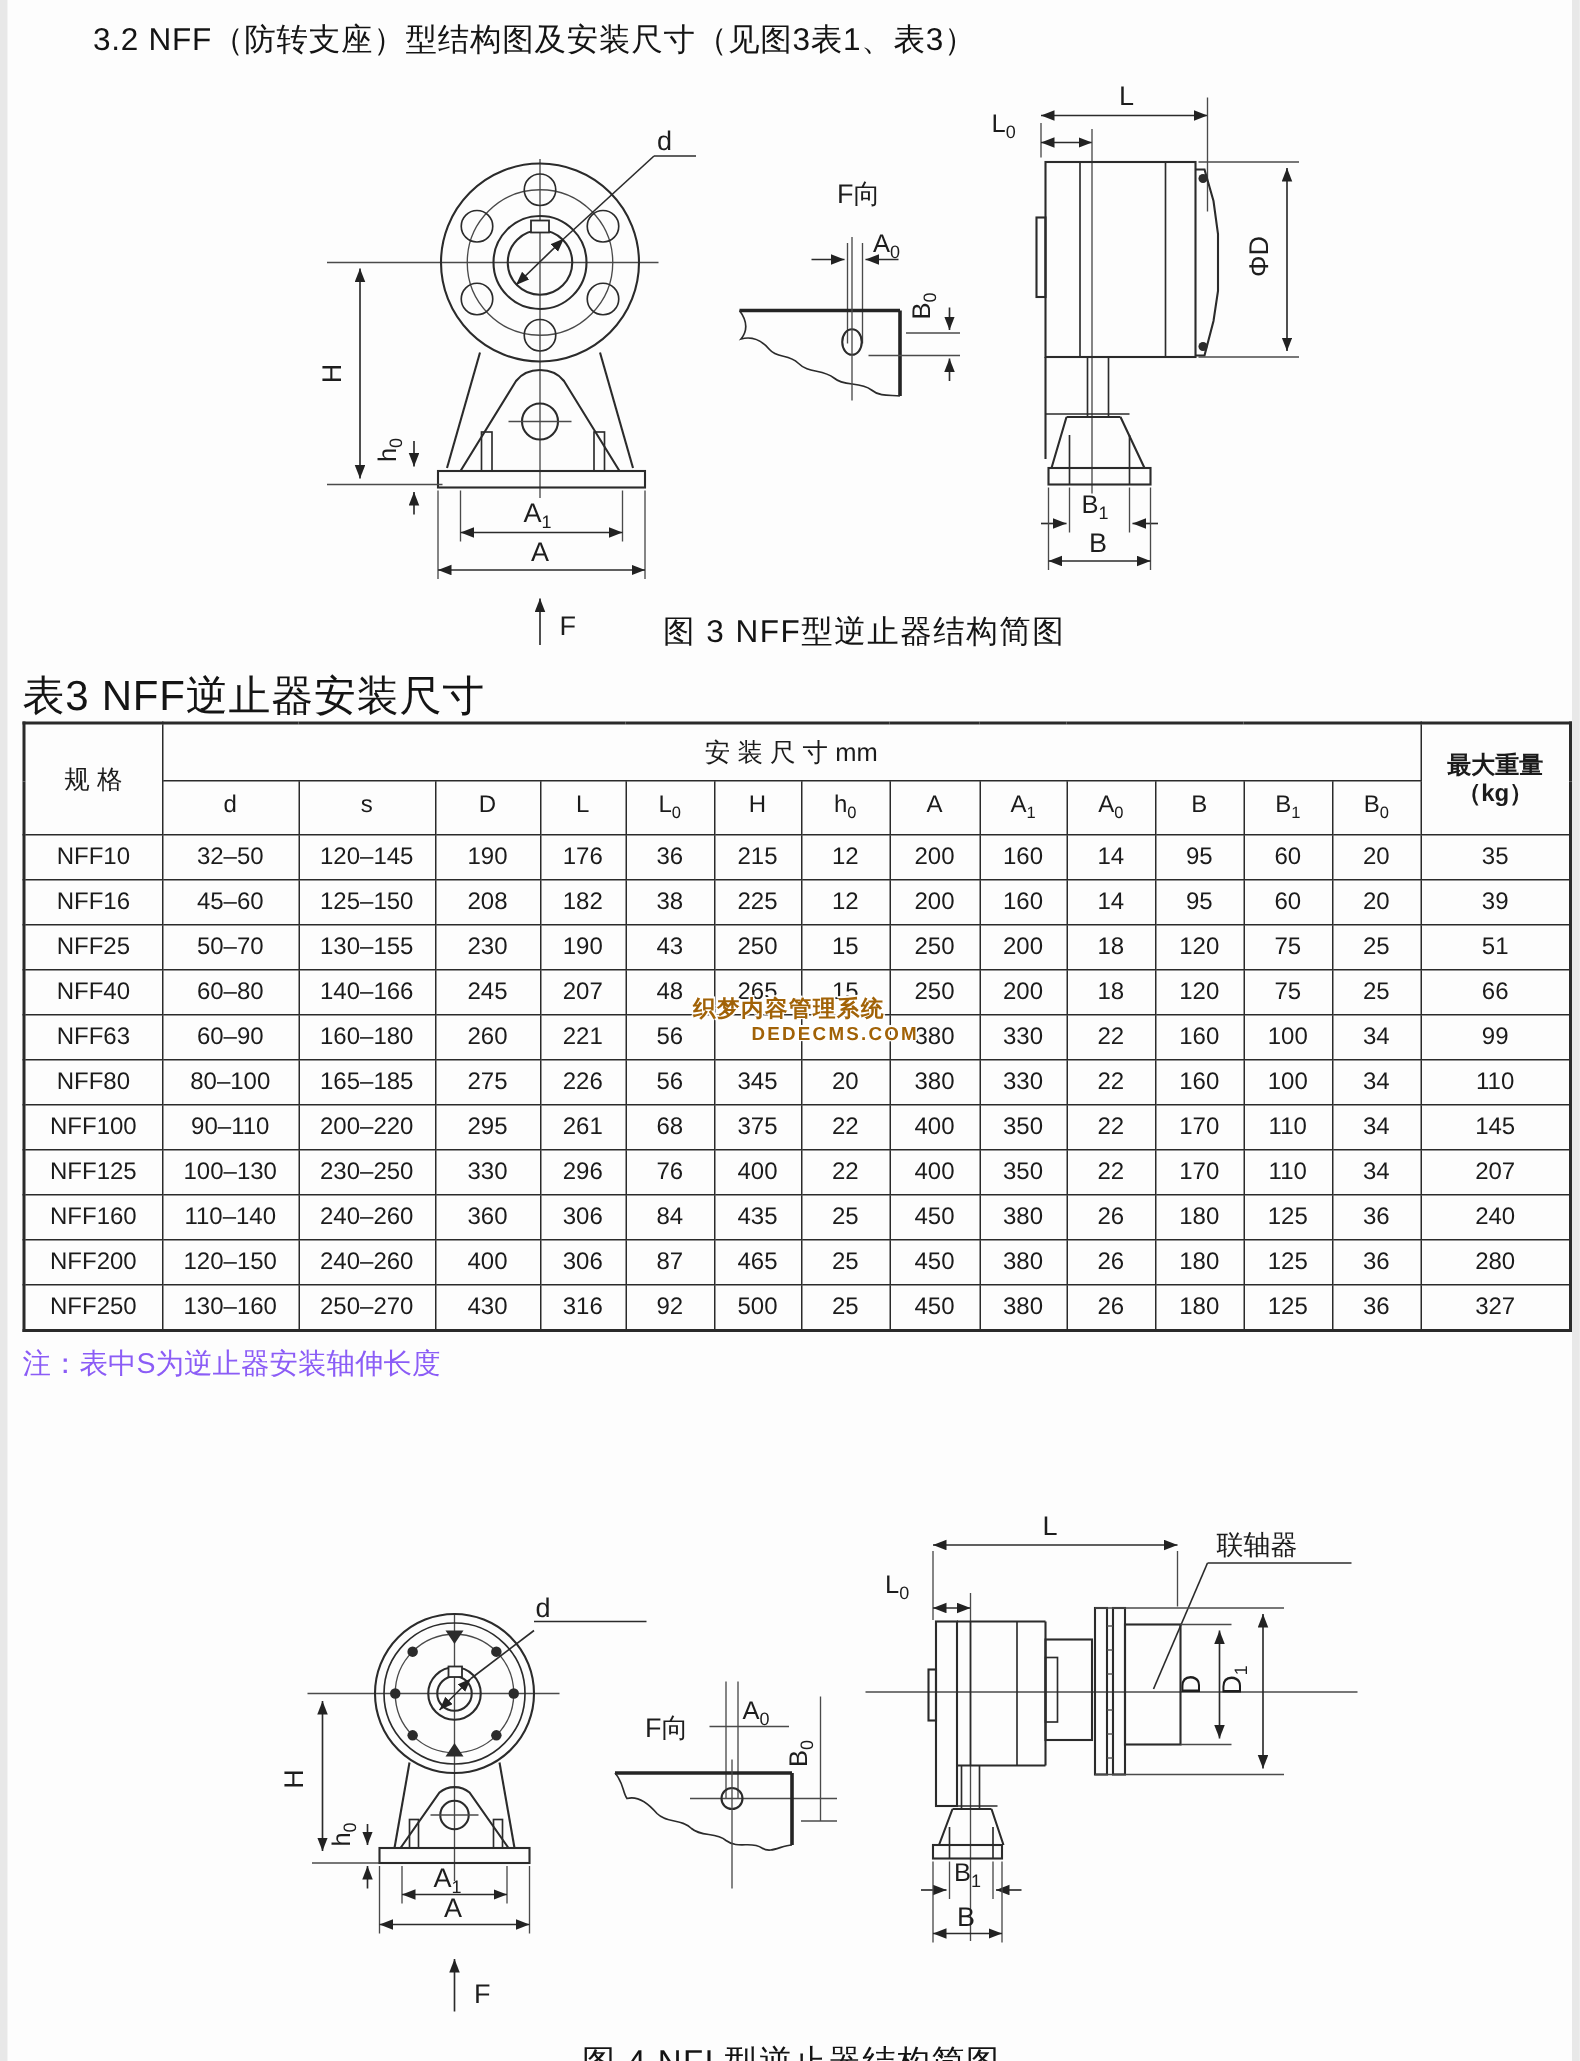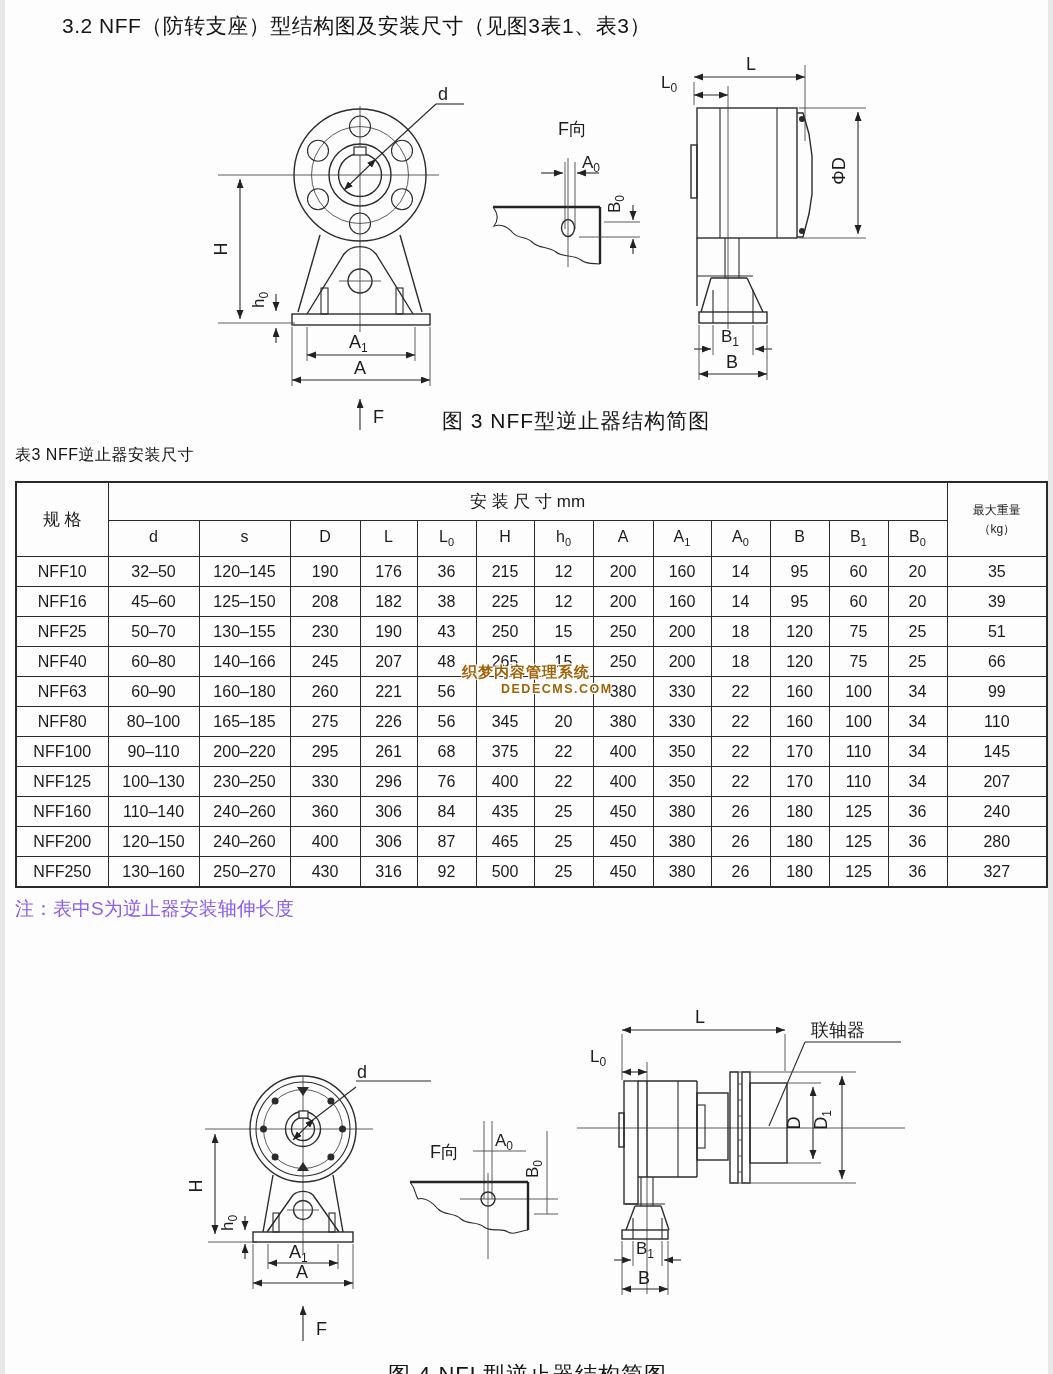--- a/index.html
+++ b/index.html
@@ -1,32 +1,32 @@
 <!DOCTYPE html>
 <html><head>
 <meta charset="utf-8">
 <style>
   html,body{margin:0;padding:0;background:#e8e8e8;}
   .page{position:relative;width:1043px;height:1374px;background:#fdfdfd;overflow:hidden;
         font-family:"Liberation Sans",sans-serif;color:#1c1c1c;margin:0 auto;}
   .abs{position:absolute;}
   .h-sec{font-size:21px;letter-spacing:0.5px;color:#141414;}
-  .t3title{font-size:16px;letter-spacing:0.5px;color:#141414;}
+  .t3title{font-size:28px;letter-spacing:0.5px;color:#141414;}
   .note{font-size:19px;color:#8b5cf6;}
   .cap{font-size:21px;letter-spacing:1px;color:#141414;}
   
   table.t3{border-collapse:collapse;table-layout:fixed;width:1031px;
            border:2.5px solid #2a2a2a;background:#fdfdfd;}
   table.t3 th,table.t3 td{border:1.4px solid #2a2a2a;text-align:center;vertical-align:middle;
            font-weight:400;font-size:16px;color:#1b1b1b;padding:0;overflow:hidden;white-space:nowrap;}
   table.t3 thead tr.r1 th{height:37px;font-size:17px;}
   table.t3 thead tr.r2 th{height:35px;font-size:16px;}
   table.t3 tbody td{height:29px;}
   table.t3 sub{font-size:11px;}
-  .wh div{line-height:19px;font-size:12px;}
+  .wh div{line-height:19px;font-size:16px;font-weight:bold;}
   
   .wm{left:448px;top:663px;width:146px;text-align:center;z-index:6;color:#a16207;font-weight:bold;
       text-shadow:-1px -1px 0 #fff,1px -1px 0 #fff,-1px 1px 0 #fff,1px 1px 0 #fff,0 0 2px #fff;}
   .wm .l1{font-size:15px;letter-spacing:1px;}
   .wm .l2{font-size:12.5px;letter-spacing:1.5px;padding-left:48px;}
   
   svg text{font-family:"Liberation Sans",sans-serif;fill:#1d1d1d;}
   .ln{stroke:#2b2b2b;stroke-width:1.4;fill:none;}
   .l1w{stroke:#2b2b2b;stroke-width:1.1;fill:none;}
   .tn{stroke:#4a4a4a;stroke-width:0.9;fill:none;}

